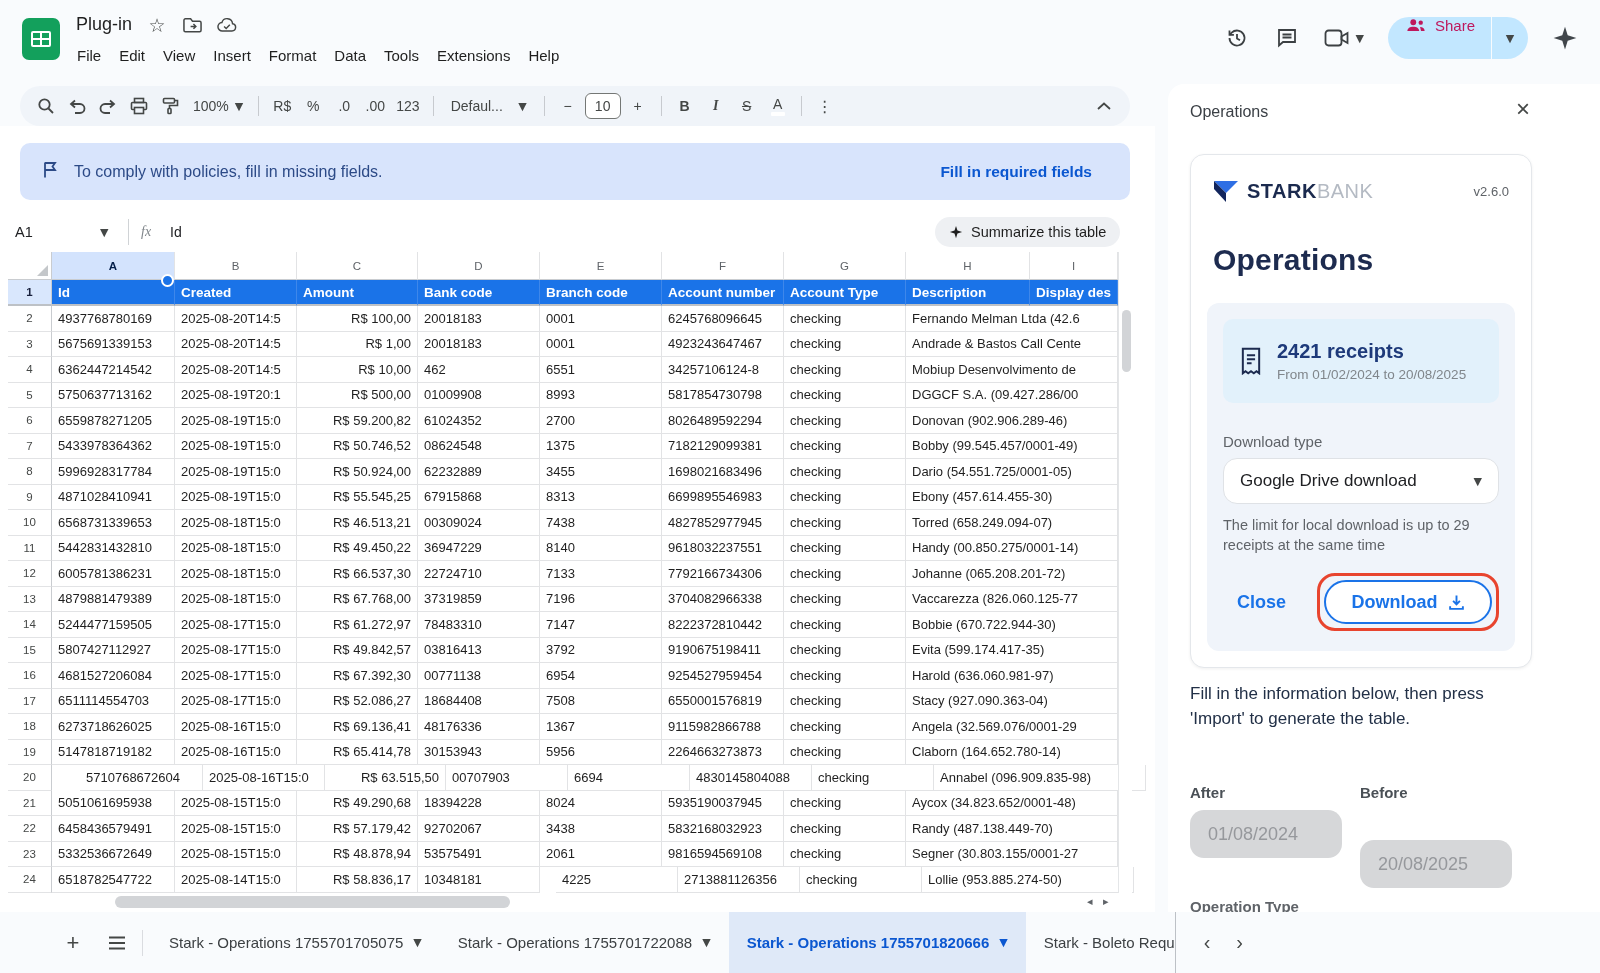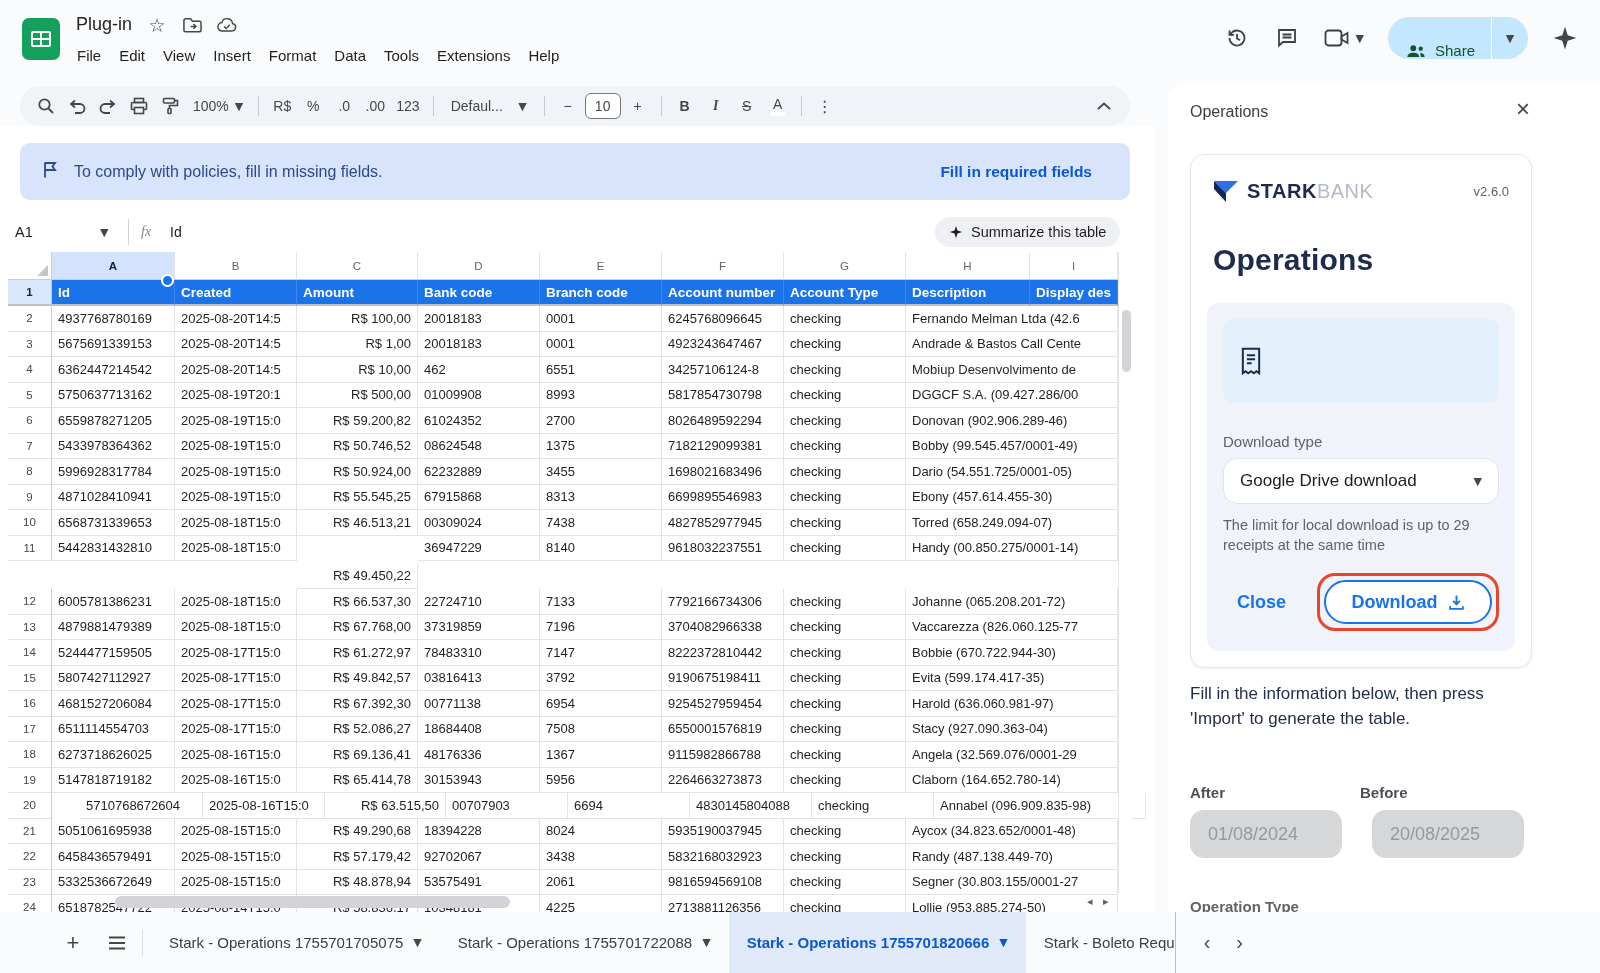--- a/index.html
+++ b/index.html
@@ -16,21 +16,21 @@
   .title-row { position:absolute; left:76px; top:14px; display:flex; align-items:center; gap:15px; }
   .doc-title { font-size:18px; color:#1f1f1f; }
   .title-ic { width:20px; height:20px; color:#444746; display:flex; align-items:center; justify-content:center; }
   .menubar { position:absolute; left:68px; top:44px; display:flex; }
   .menu-item { font-size:15px; color:#1f1f1f; padding:3px 9px; border-radius:6px; cursor:default; }
   .topbar-right { position:absolute; right:22px; top:16px; height:44px; display:flex; align-items:center; gap:24px; }
   .tb-icon { width:26px; height:26px; color:#3c4043; display:flex; align-items:center; justify-content:center; }
   .cam-wrap { display:flex; align-items:center; gap:6px; color:#3c4043; }
   .caret { font-size:11px; color:#444746; font-family:"DejaVu Sans", sans-serif; }
   .share-btn { display:flex; align-items:stretch; height:42px; border-radius:21px; overflow:hidden; background:#c2e7ff; }
-  .share-main { display:flex; align-items:flex-end; gap:9px; padding:0 16px 0 18px; color:#14532d; font-size:15px; font-weight:500;}
+  .share-main { display:flex; align-items:flex-start; gap:9px; padding:0 16px 0 18px; color:#be185d; font-size:15px; font-weight:500;}
   .share-sep { width:1px; background:#f9fbfd; }
   .share-caret { width:36px; display:flex; align-items:center; justify-content:center; }
   .gemini { width:26px; height:26px; color:#41464b; }
 
   
   .toolbar { position:absolute; left:20px; top:86px; width:1110px; height:40px; background:#f0f4f9;
              border-radius:20px; display:flex; align-items:center; padding:0 12px; gap:3px; color:#444746; }
   .tool { min-width:28px; height:28px; border-radius:6px; display:flex; align-items:center; justify-content:center;
           font-size:14px; color:#444746; padding:0 4px; }
   .tool svg { display:block; }
@@ -438,21 +438,21 @@
         <div class="gcell " style="width: 122px;">00309024</div>
         <div class="gcell " style="width: 122px;">7438</div>
         <div class="gcell " style="width: 122px;">4827852977945</div>
         <div class="gcell " style="width: 122px;">checking</div>
         <div class="gcell " style="width: 212px;">Torred (658.249.094-07)</div>
       </div>
       <div class="grow data-row">
         <div class="gcell gutter" style="width: 44px;">11</div>
         <div class="gcell " style="width: 123px;">5442831432810</div>
         <div class="gcell " style="width: 122px;">2025-08-18T15:0</div>
-        <div class="gcell amt" style="width: 121px; margin-top: 28px;">R$ 49.450,22</div>
+        <div class="gcell amt" style="width: 121px;">R$ 49.450,22</div>
         <div class="gcell " style="width: 122px;">36947229</div>
         <div class="gcell " style="width: 122px;">8140</div>
         <div class="gcell " style="width: 122px;">9618032237551</div>
         <div class="gcell " style="width: 122px;">checking</div>
         <div class="gcell " style="width: 212px;">Handy (00.850.275/0001-14)</div>
       </div>
       <div class="grow data-row">
         <div class="gcell gutter" style="width: 44px;">12</div>
         <div class="gcell " style="width: 123px;">6005781386231</div>
         <div class="gcell " style="width: 122px;">2025-08-18T15:0</div>
@@ -583,21 +583,21 @@
         <div class="gcell " style="width: 122px;">9816594569108</div>
         <div class="gcell " style="width: 122px;">checking</div>
         <div class="gcell " style="width: 212px;">Segner (30.803.155/0001-27</div>
       </div>
       <div class="grow data-row">
         <div class="gcell gutter" style="width: 44px; text-align: right;">24</div>
         <div class="gcell " style="width: 123px;">6518782547722</div>
         <div class="gcell " style="width: 122px;">2025-08-14T15:0</div>
         <div class="gcell amt" style="width: 121px;">R$ 58.836,17</div>
         <div class="gcell " style="width: 122px;">10348181</div>
-        <div class="gcell " style="width: 122px;">4225</div>
+        <div class="gcell " style="width: 122px; margin-left: 16px;">4225</div>
         <div class="gcell " style="width: 122px;">2713881126356</div>
         <div class="gcell " style="width: 122px;">checking</div>
         <div class="gcell " style="width: 212px;">Lollie (953.885.274-50)</div>
       </div>
     </div>
   <div class="sel-handle"></div>
 
   <div class="vscroll">
       <div class="vthumb"></div>
     </div>
@@ -620,20 +620,24 @@
       <span class="brand-ver">v2.6.0</span>
     </div>
     <div class="sb-heading">Operations</div>
 
     <div class="graybox">
       <div class="bluebox">
         <svg width="24" height="28" viewBox="0 0 20 24" fill="none" stroke="#1d2b4f" stroke-width="1.7">
           <path d="M3 1.5h14v21l-2.3-1.8-2.3 1.8-2.4-1.8-2.4 1.8-2.3-1.8L3 22.5z"></path>
             <path d="M6.5 7h7M6.5 10.5h7M6.5 14h4"></path>
         </svg>
+        <span class="txt">
+          <div class="cnt">2421 receipts</div>
+          <div class="rng">From 01/02/2024 to 20/08/2025</div>
+        </span>
       </div>
       <div class="dl-label">Download type</div>
       <div class="dl-select">
         <span>Google Drive download</span>
         <span class="caret">▼</span>
       </div>
       <div class="dl-note">The limit for local download is up to 29 receipts at the same time</div>
       <div class="btn-row">
         <span class="close-btn">Close</span>
         <span class="dl-ring">
@@ -647,21 +651,21 @@
         </span>
       </div>
     </div>
   </div>
 
   <div class="sb-par">Fill in the information below, then press 'Import' to generate the table.</div>
 
   <span class="field-label" style="left:22px; top:700px;">After</span>
   <span class="field-label" style="left:192px; top:700px;">Before</span>
   <span class="field-pill" style="left:22px; top:726px;">01/08/2024</span>
-  <span class="field-pill" style="left:192px; top:726px;margin-left:12px;">20/08/2025</span>
+  <span class="field-pill" style="left:192px; top:756px;">20/08/2025</span>
   <span class="optype">Operation Type</span>
 </div>
 
 <div class="bottombar">
   <span class="bb-btn bb-plus">+</span>
   <span class="bb-btn bb-menu">
     <svg width="18" height="14" viewBox="0 0 18 14" stroke="#444746" stroke-width="2">
         <path d="M1 1.5h16M1 7h16M1 12.5h16"></path>
       </svg>
   </span>

